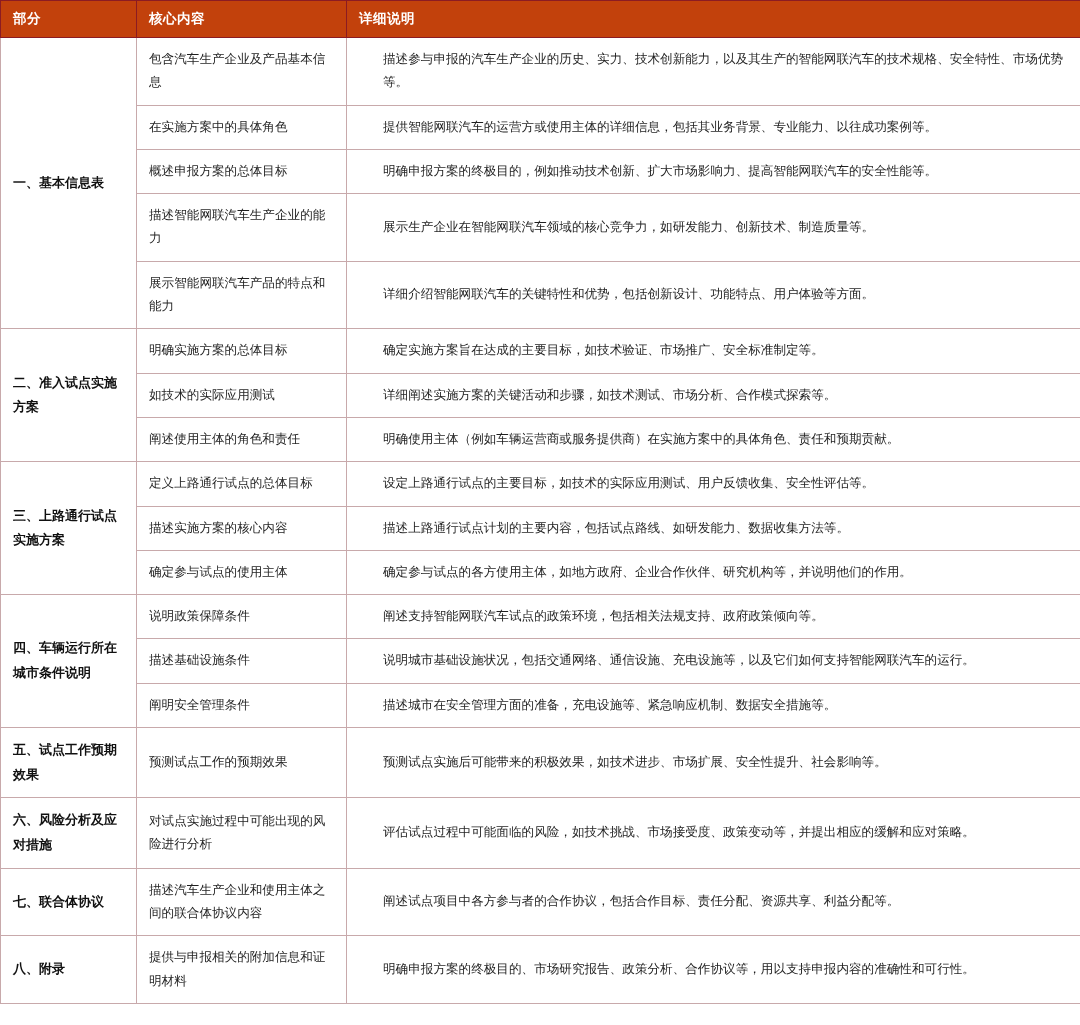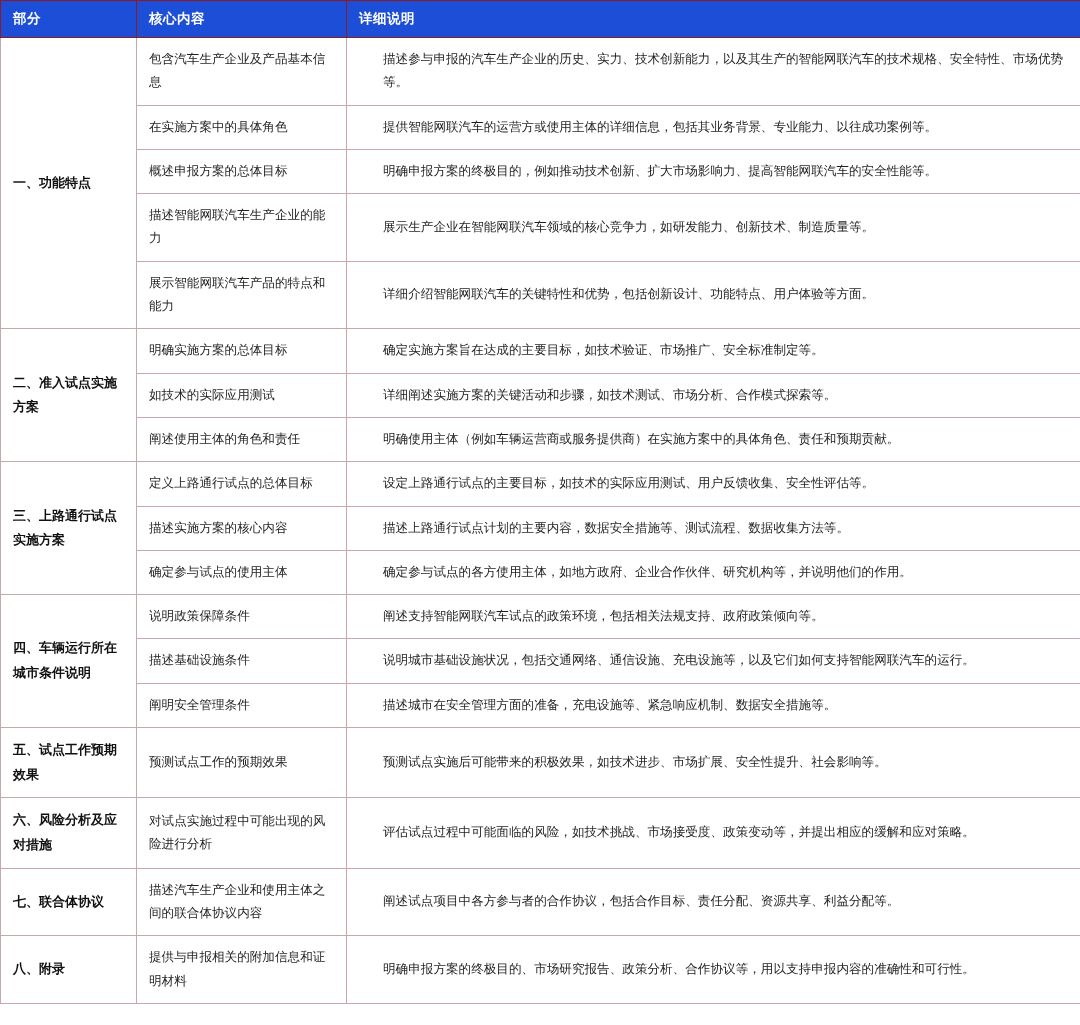--- a/index.html
+++ b/index.html
@@ -16,21 +16,21 @@
   .doc-table {
     width: 1080px;
     border-collapse: collapse;
     table-layout: fixed;
   }
   .doc-table col.c1 { width: 136px; }
   .doc-table col.c2 { width: 210px; }
   .doc-table col.c3 { width: 734px; }
 
   .doc-table thead th {
-    background: #1d4ed8;
+    background: #c2410c;
     color: #ffffff;
     font-size: 13.5px;
     font-weight: bold;
     text-align: left;
     padding: 9px 10px 9px 12px;
     border: 1px solid #8c1b23;
     letter-spacing: 0.5px;
   }
   .doc-table thead th.h1 { border-left: 1px solid #8c1b23; }
 
@@ -73,21 +73,21 @@
   </colgroup>
   <thead>
     <tr>
       <th class="h1">部分</th>
       <th>核心内容</th>
       <th>详细说明</th>
     </tr>
   </thead>
   <tbody id="table-body">
       <tr>
-        <td class="sec" rowspan="5">一、功能特点</td>
+        <td class="sec" rowspan="5">一、基本信息表</td>
         <td class="mid">包含汽车生产企业及产品基本信息</td>
         <td class="detail">描述参与申报的汽车生产企业的历史、实力、技术创新能力，以及其生产的智能网联汽车的技术规格、安全特性、市场优势等。</td>
       </tr>
       <tr>
         <td class="mid">在实施方案中的具体角色</td>
         <td class="detail">提供智能网联汽车的运营方或使用主体的详细信息，包括其业务背景、专业能力、以往成功案例等。</td>
       </tr>
       <tr>
         <td class="mid">概述申报方案的总体目标</td>
         <td class="detail">明确申报方案的终极目的，例如推动技术创新、扩大市场影响力、提高智能网联汽车的安全性能等。</td>
@@ -113,21 +113,21 @@
         <td class="mid">阐述使用主体的角色和责任</td>
         <td class="detail">明确使用主体（例如车辆运营商或服务提供商）在实施方案中的具体角色、责任和预期贡献。</td>
       </tr>
       <tr>
         <td class="sec" rowspan="3">三、上路通行试点实施方案</td>
         <td class="mid">定义上路通行试点的总体目标</td>
         <td class="detail">设定上路通行试点的主要目标，如技术的实际应用测试、用户反馈收集、安全性评估等。</td>
       </tr>
       <tr>
         <td class="mid">描述实施方案的核心内容</td>
-        <td class="detail">描述上路通行试点计划的主要内容，数据安全措施等、测试流程、数据收集方法等。</td>
+        <td class="detail">描述上路通行试点计划的主要内容，包括试点路线、如研发能力、数据收集方法等。</td>
       </tr>
       <tr>
         <td class="mid">确定参与试点的使用主体</td>
         <td class="detail">确定参与试点的各方使用主体，如地方政府、企业合作伙伴、研究机构等，并说明他们的作用。</td>
       </tr>
       <tr>
         <td class="sec" rowspan="3">四、车辆运行所在城市条件说明</td>
         <td class="mid">说明政策保障条件</td>
         <td class="detail">阐述支持智能网联汽车试点的政策环境，包括相关法规支持、政府政策倾向等。</td>
       </tr>

